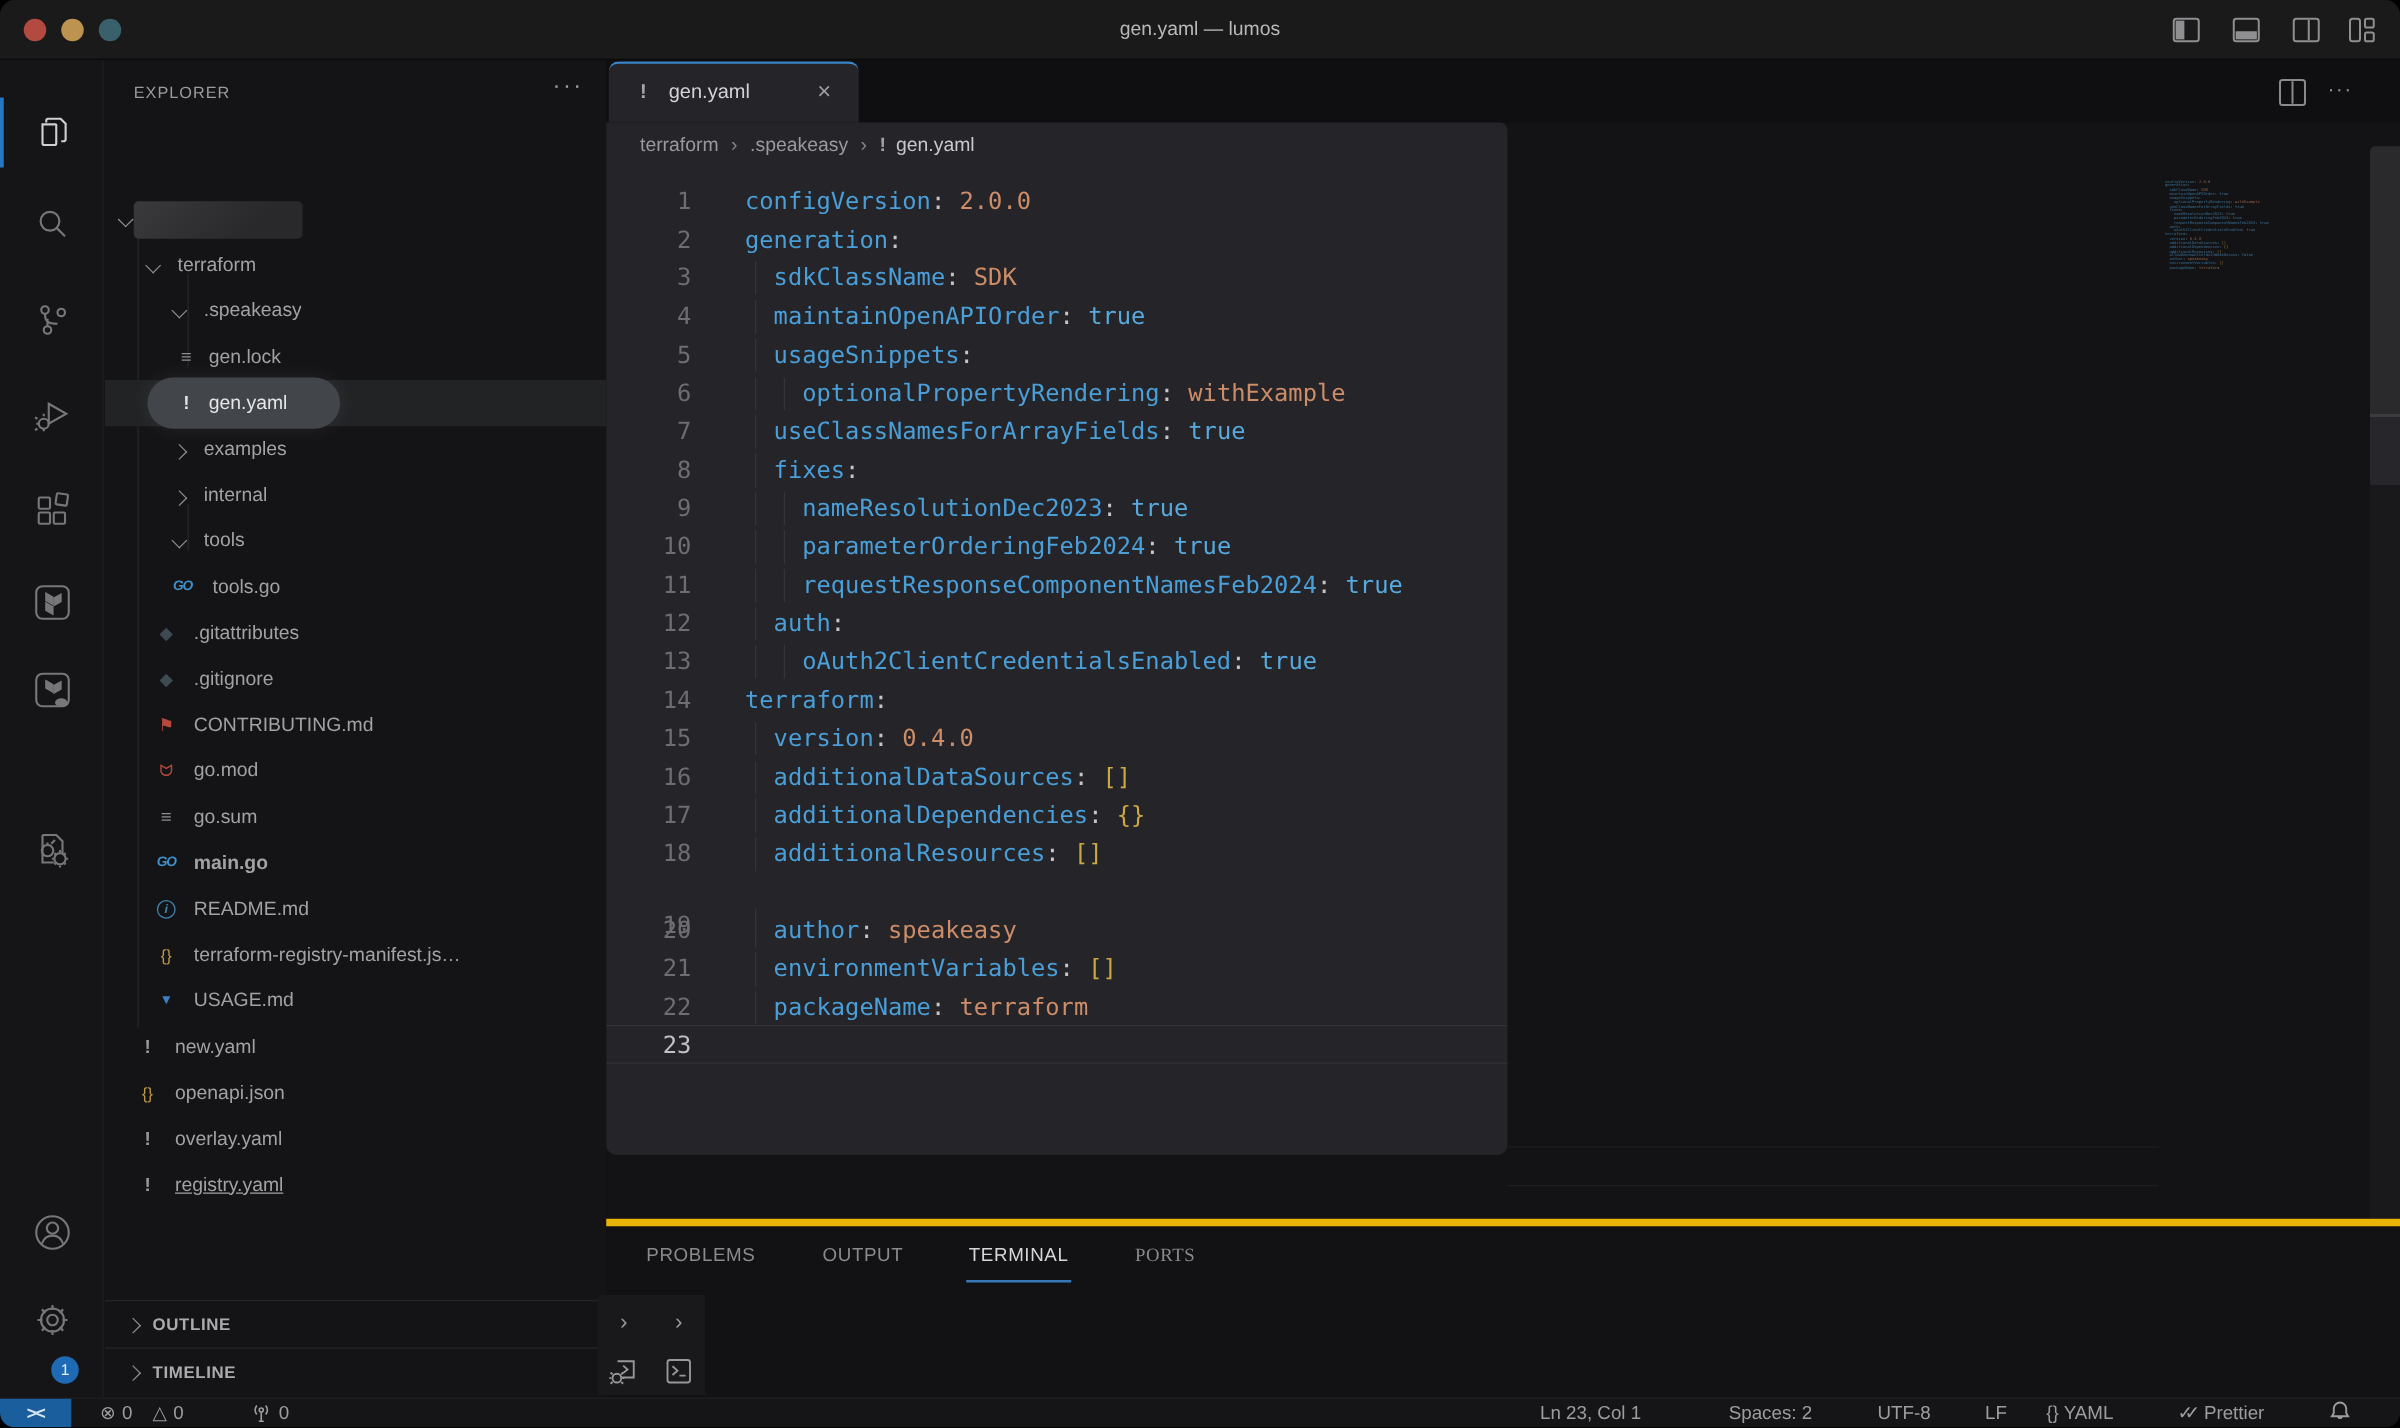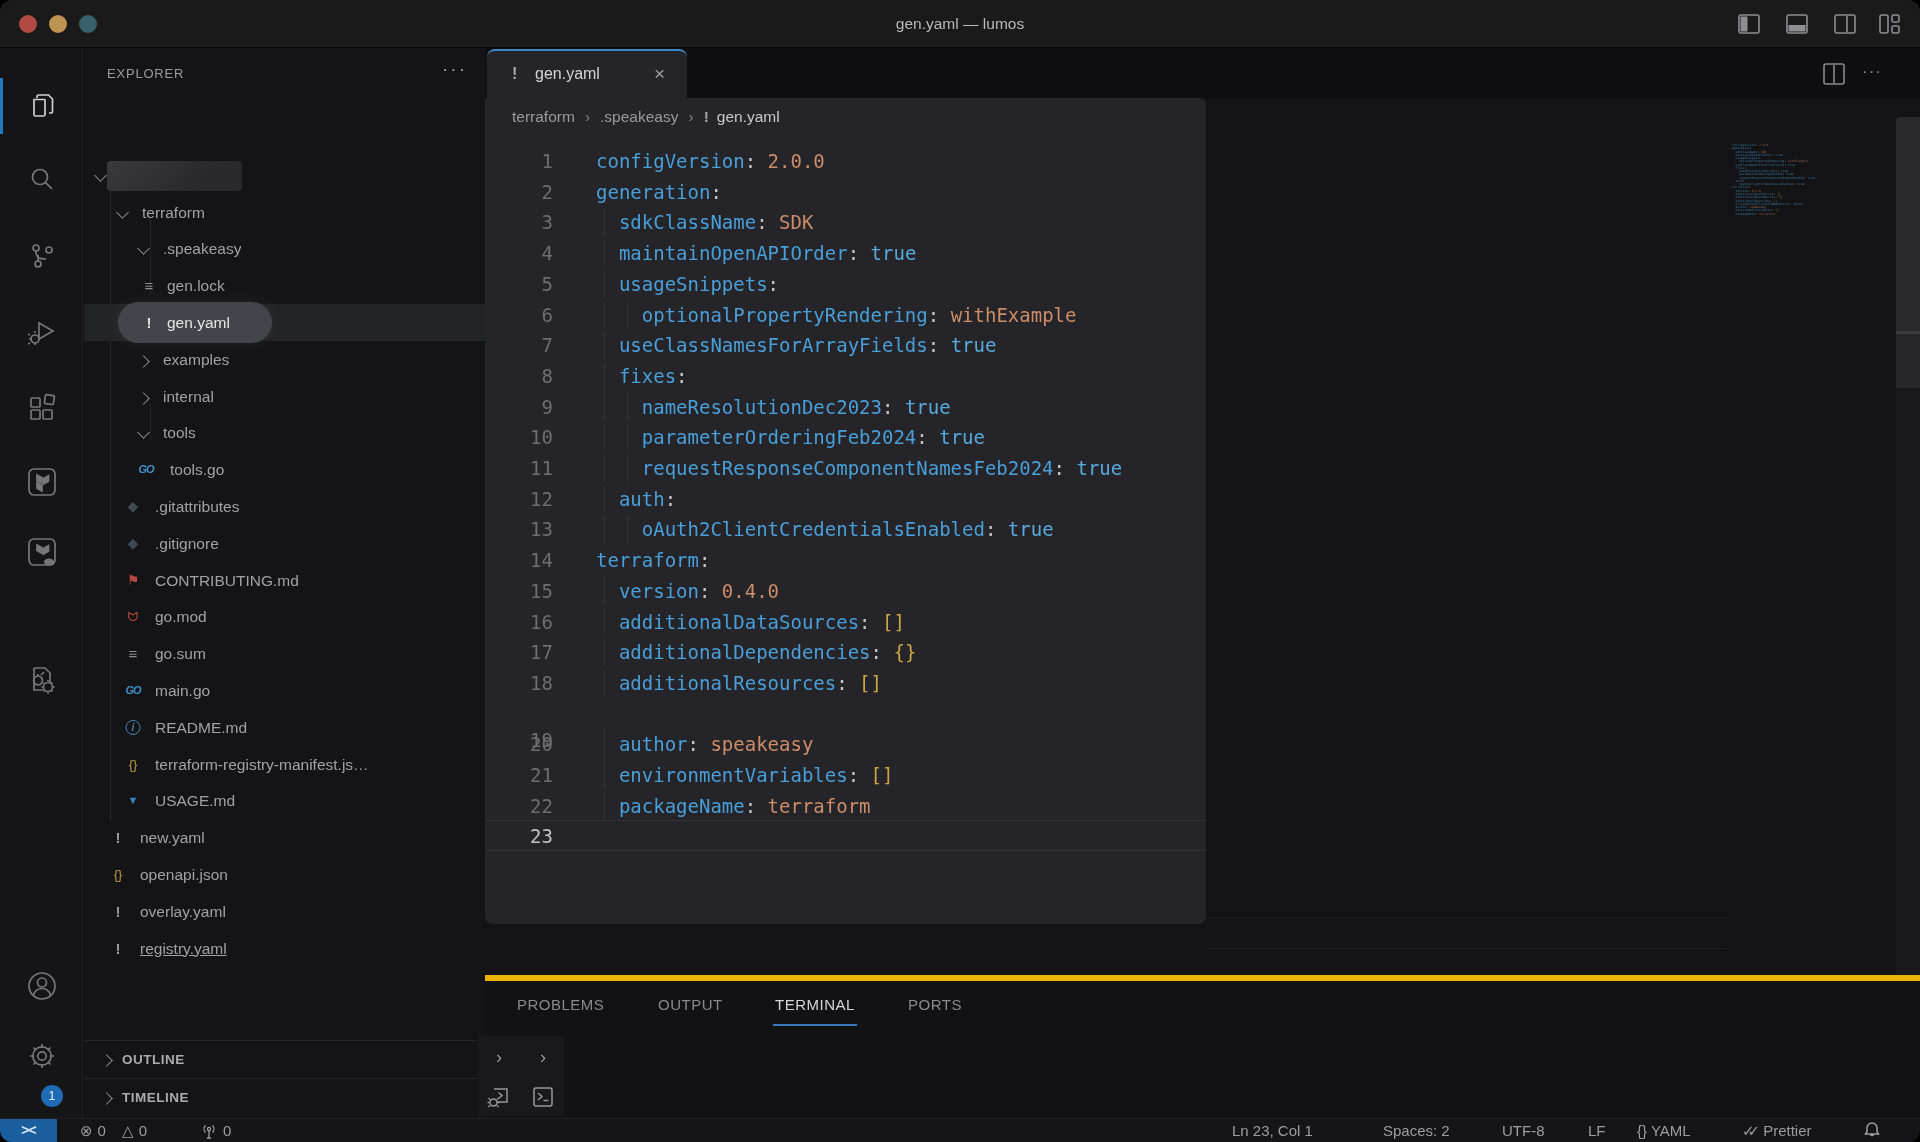--- a/index.html
+++ b/index.html
@@ -270,21 +270,21 @@
           <div class="row" style="top: 550.4px;">
             <span class="fic" style="color: rgb(184, 72, 60); font-size: 13px; left: 49px;">ᗢ</span>
             <span class="lbl" style="left: 71px;">go.mod</span>
           </div>
           <div class="row" style="top: 587.2px;">
             <span class="fic" style="color: rgb(142, 142, 144); font-size: 15px; left: 49px;">≡</span>
             <span class="lbl" style="left: 71px;">go.sum</span>
           </div>
           <div class="row" style="top: 624px;">
             <span class="fic" style="color: rgb(63, 143, 201); font-size: 11px; font-style: italic; font-weight: bold; letter-spacing: -1px; left: 49px;">GO</span>
-            <span class="lbl" style="left: 71px;">main.go</span>
+            <span class="lbl" style="left: 71px; font-weight: bold;">main.go</span>
           </div>
           <div class="row" style="top: 660.8px;">
             <span class="fic" style="color: rgb(66, 133, 180); font-size: 10px; border: 1.4px solid rgb(66, 133, 180); border-radius: 50%; width: 15px; height: 15px; line-height: 14px; top: 11px; font-style: italic; font-weight: bold; left: 49px;">i</span>
             <span class="lbl" style="left: 71px;">README.md</span>
           </div>
           <div class="row" style="top: 697.6px;">
             <span class="fic" style="color: rgb(192, 155, 69); font-size: 13px; left: 49px;">{}</span>
             <span class="lbl" style="left: 71px;">terraform-registry-manifest.js…</span>
           </div>
           <div class="row" style="top: 734.4px;">
@@ -373,21 +373,21 @@
           <div class="c"></div>
           <div class="d"></div>
     </div>
   </div>
 
   <div id="panel">
     <div id="ptabs">
           <div class="ptab" style="left: 32px;">PROBLEMS</div>
           <div class="ptab" style="left: 173px;">OUTPUT</div>
           <div class="ptab on" style="left: 290px;">TERMINAL</div>
-          <div class="ptab" style="left: 423px;">PORTS</div>
+          <div class="ptab" style="left: 423px; font-family: Liberation Serif, serif;">PORTS</div>
         </div>
     <div id="pblock">
       <div class="c1">›</div>
       <div class="c2">›</div>
       <div class="i1">
         <svg width="26" height="26" viewBox="0 0 26 26">
               <path d="M8 5h13v13H11"></path>
               <path d="M12.5 8.5l3.5 3-3.5 3"></path>
               <circle cx="7.5" cy="18.5" r="3.5"></circle>
               <path d="M4 15.5l-1.5-1.5M11 15.5l1.5-1.5M3 18.5H1.5M13.5 18.5H12M4 21.5L2.5 23M11 21.5l1.5 1.5"></path>

